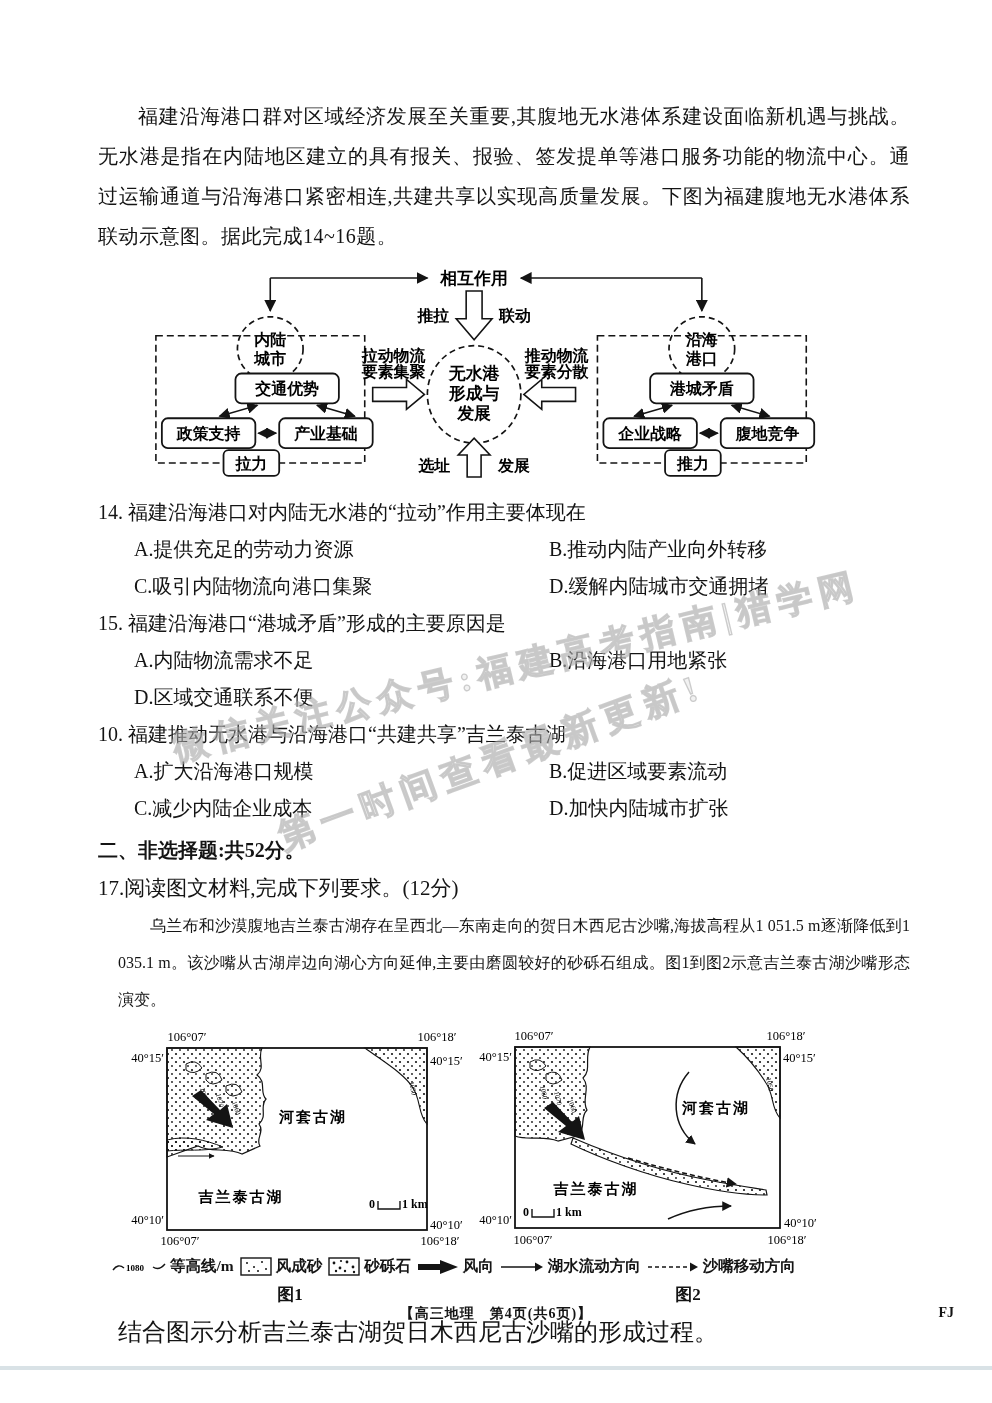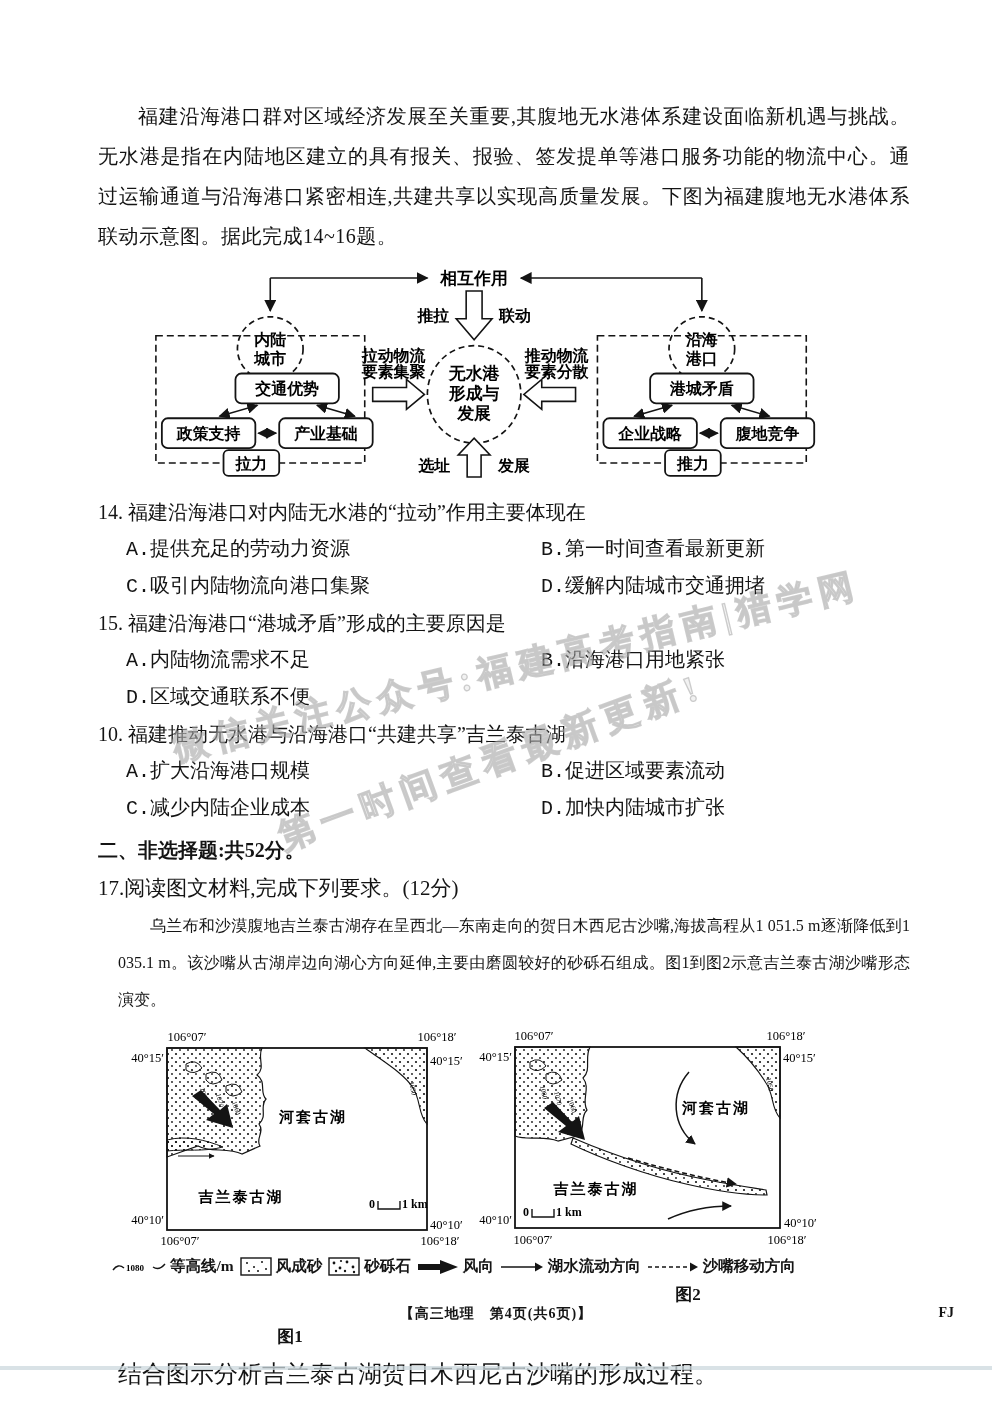--- a/index.html
+++ b/index.html
@@ -12,36 +12,36 @@
   
   .intro{font-size:20px;line-height:40px;text-align:justify;text-indent:2em;margin:0;letter-spacing:.5px;}
   
   .diagram-wrap{margin:8px 0 2px 40px;}
   .dg-label{font-size:16px;font-weight:bold;}
   .dg-label-lg{font-size:17px;font-weight:bold;}
   
   .qblock{font-size:20px;}
   .stem{line-height:37px;}
   .stem .qnum{margin-right:5px;}
-  .opts{display:grid;grid-template-columns:415px 1fr;margin-left:28px;font-family:Liberation Mono, monospace;}
+  .opts{display:grid;grid-template-columns:415px 1fr;margin-left:36px;}
   .opt{line-height:37px;}
   .sec-head{font-size:20px;font-weight:bold;line-height:38px;margin-top:4px;}
   .q17lead{font-size:21px;line-height:38px;}
   .material{font-size:16px;line-height:37px;text-align:justify;text-indent:2em;margin:0 0 0 20px;}
   
   .maps-row{display:flex;justify-content:center;gap:8px;margin-top:10px;}
   .map-txt{font-size:12.5px;}
   .lake-lbl{font-size:15px;font-weight:bold;letter-spacing:2px;}
   .scale-txt{font-size:12px;font-weight:bold;}
   .contour-num{font-size:7px;}
   
   .legend-row{display:flex;align-items:center;justify-content:flex-start;gap:6px;margin:6px 0 0 14px;font-size:15.5px;font-weight:600;}
   .legend-item{display:flex;align-items:center;gap:4px;white-space:nowrap;}
   .cap-row{display:flex;justify-content:center;gap:8px;margin-top:6px;font-size:17px;font-weight:bold;}
-  .cap-cell1{width:360px;text-align:center;margin-top:42px;}
+  .cap-cell1{width:360px;text-align:center;}
   .cap-cell2{width:420px;text-align:center;}
   .task{font-size:24px;line-height:37px;margin:8px 0 0 20px;}
   
   .footer{position:absolute;left:0;top:1305px;width:992px;height:40px;font-size:14px;}
   .footer-center{text-align:center;font-weight:600;letter-spacing:1px;}
   .footer-right{position:absolute;right:38px;top:0;font-weight:700;}
   
   .wm{
     position:absolute;z-index:6;pointer-events:none;white-space:nowrap;
     font-weight:bold;letter-spacing:7px;
@@ -135,21 +135,21 @@
         <text x="362" y="208" text-anchor="start" class="dg-label">发展</text>
       </svg>
     </div>
 
     <div class="qblock">
       <div class="stem">
         <span class="qnum">14.</span><span>福建沿海港口对内陆无水港的“拉动”作用主要体现在</span>
       </div>
       <div class="opts">
         <div class="opt">A.提供充足的劳动力资源</div>
-        <div class="opt">B.第一时间查看最新更新</div>
+        <div class="opt">B.推动内陆产业向外转移</div>
         <div class="opt">C.吸引内陆物流向港口集聚</div>
         <div class="opt">D.缓解内陆城市交通拥堵</div>
       </div>
     </div>
 
     <div class="qblock">
       <div class="stem">
         <span class="qnum">15.</span><span>福建沿海港口“港城矛盾”形成的主要原因是</span>
       </div>
       <div class="opts">

